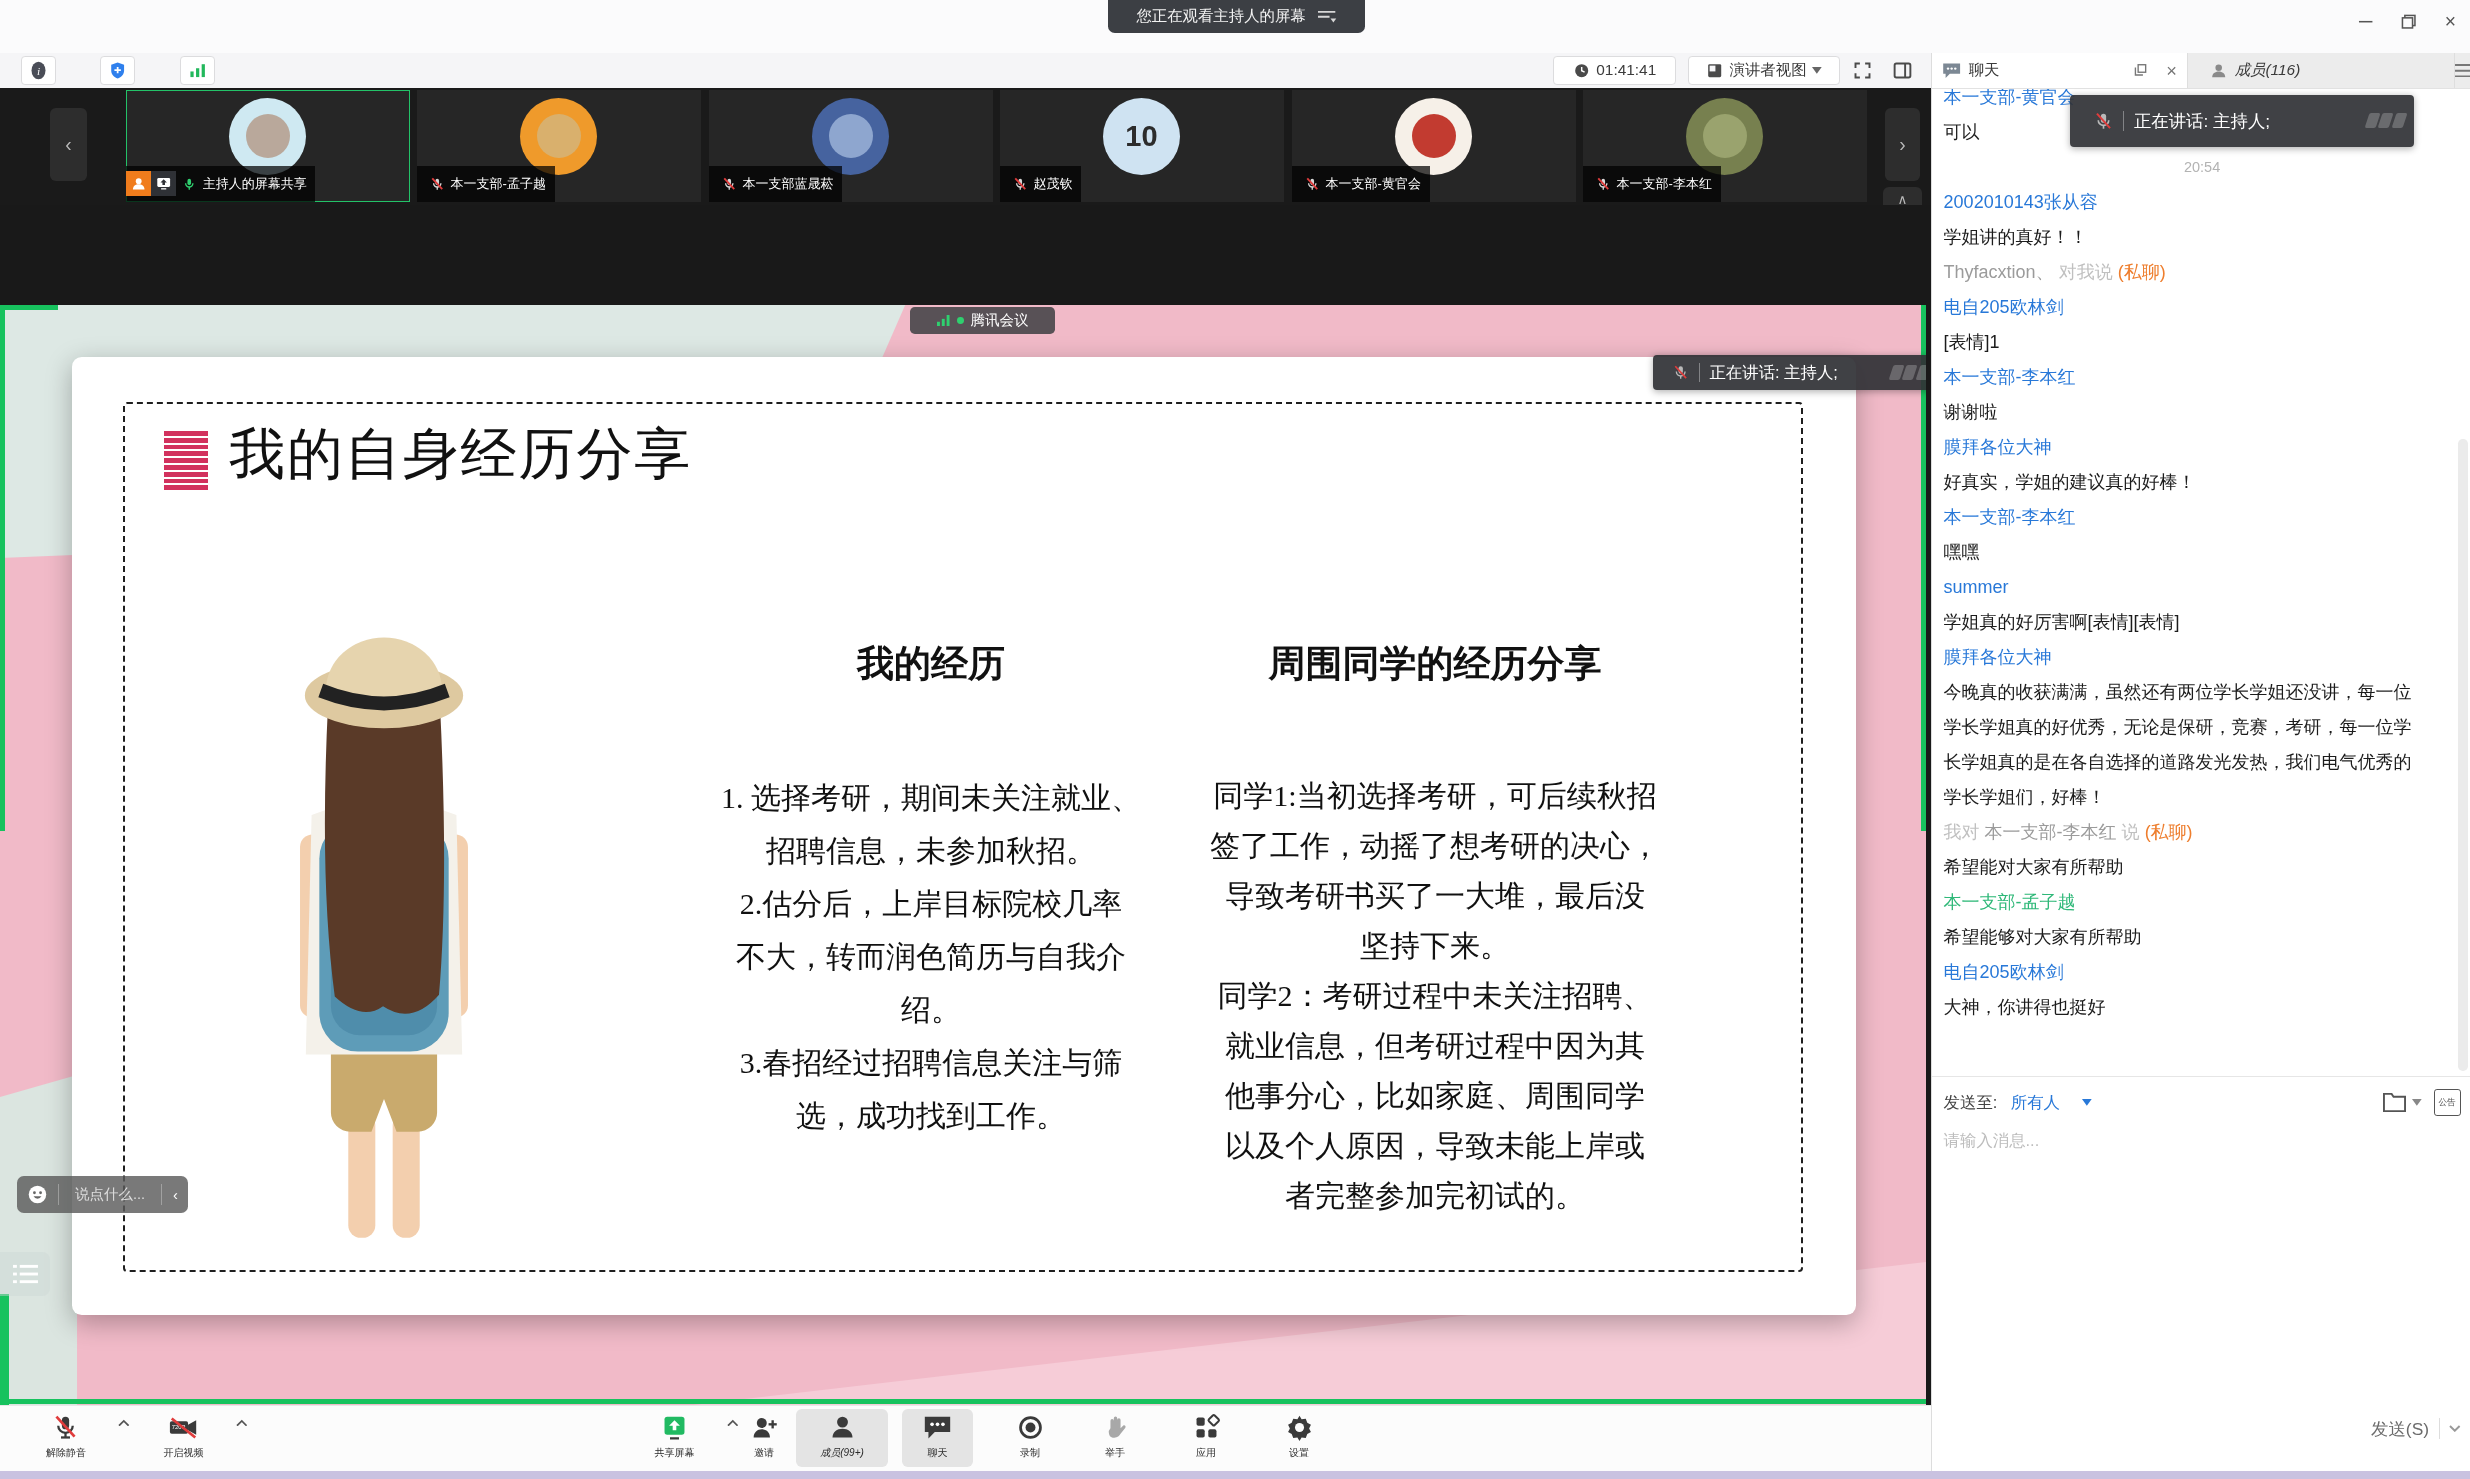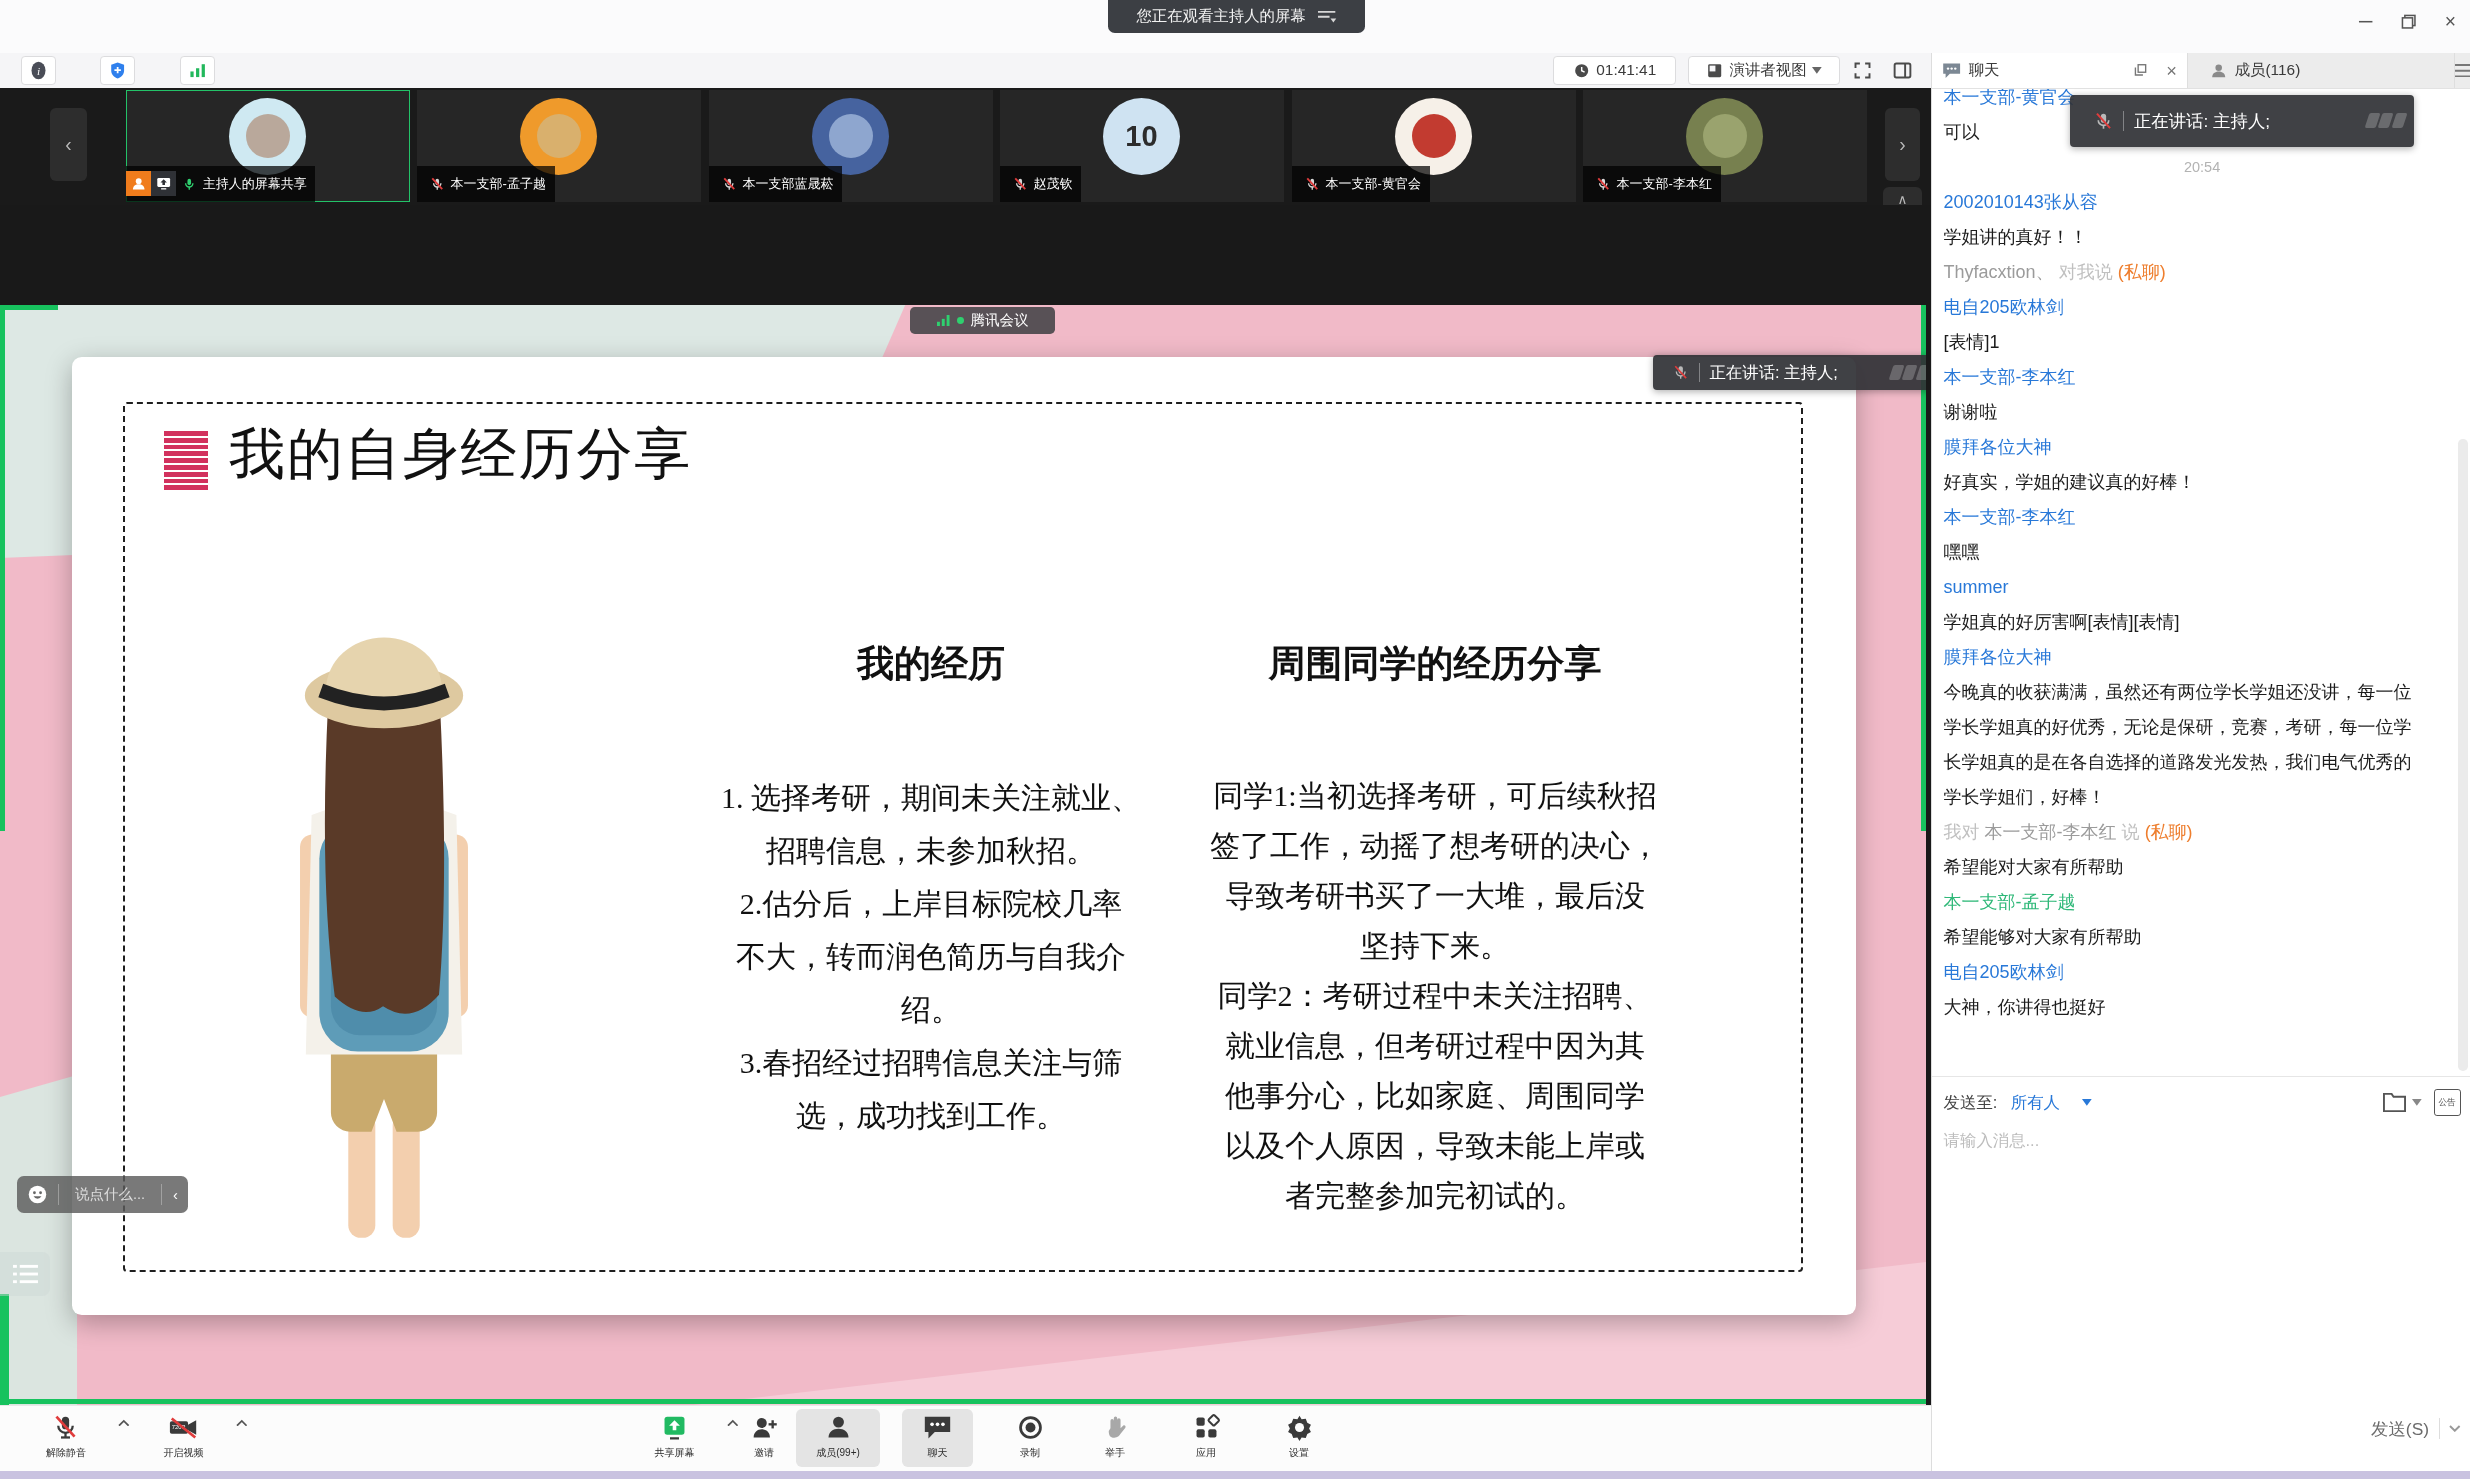--- a/index.html
+++ b/index.html
@@ -72,21 +72,21 @@
            justify-content:flex-start;border-radius:5.8px;}
   .bb-item.active{background:#e4e4e4;}
   .bb-icon{height:33px;display:flex;align-items:center;justify-content:center;margin-top:1.9px;}
   .bb-label{font-size:10px;color:#2b2b2b;margin-top:1.9px;white-space:nowrap;}
   .bb-caret{position:absolute;top:9.7px;right:-15.4px;}
   
   #chat{left:1931px;top:53px;width:540px;height:1418px;background:#fff;border-left:1px solid #ddd;}
   #chat-tabs{left:0;top:0;width:540px;height:35px;border-bottom:1px solid #e2e2e2;display:flex;z-index:6;background:#fff;}
   .tab{display:flex;align-items:center;font-size:15.4px;color:#3a3a3a;}
   #tab-chat{width:253px;background:#fff;padding-left:9.7px;gap:7.7px;}
-  #tab-members{width:252px;background:#ececec;border-left:1px solid #dedede;padding-left:22px;gap:7.7px;}
+  #tab-members{width:252px;background:#ececec;border-left:1px solid #dedede;padding-left:22px;gap:7.7px;font-style:italic;}
   #tab-menu{flex:1;background:#ececec;border-left:1px solid #dedede;display:flex;align-items:center;justify-content:center;}
   #messages{left:0;top:27px;width:540px;height:1050px;overflow:hidden;}
   .chat-line{padding-left:11.6px;width:475px;font-size:18px;line-height:35px;color:#1c1c1c;word-break:break-all;}
   .chat-line.name{color:#2878d8;}
   .chat-line.name-green{color:#2eb878;}
   .chat-line.time{color:#b3b3b3;font-size:14.5px;text-align:center;width:517px;}
   .seg-gray{color:#9b9b9b;}
   .seg-lightgray{color:#c0c0c0;}
   .seg-orange{color:#ee7e2e;}
   #chat-speak{left:138px;top:42px;width:335px;height:52px;z-index:7;font-size:17.4px;}
@@ -480,21 +480,21 @@
           <div class="bb-icon">
             <svg width="29" height="29" viewBox="0 0 32 32">
               <circle cx="13" cy="11" r="5.5" fill="#3a3a3a"></circle>
               <path d="M4 27c0-5.5 4-9 9-9s9 3.5 9 9z" fill="#3a3a3a"></path>
               <line x1="25" y1="8" x2="25" y2="17" stroke="#3a3a3a" stroke-width="2.6"></line>
               <line x1="20.5" y1="12.5" x2="29.5" y2="12.5" stroke="#3a3a3a" stroke-width="2.6"></line>
             </svg>
           </div>
           <div class="bb-label">邀请</div>
         </div>
-        <div class="bb-item active" style="left: 796px; width: 84px;">
+        <div class="bb-item active" style="left: 796px; width: 92px; font-style: italic;">
           <div class="bb-icon">
             <svg width="29" height="29" viewBox="0 0 32 32">
               <circle cx="16" cy="10" r="6" fill="#3a3a3a"></circle>
               <path d="M5 27c0-6 5-9.5 11-9.5S27 21 27 27z" fill="#3a3a3a"></path>
             </svg>
           </div>
           <div class="bb-label">成员(99+)</div>
         </div>
         <div class="bb-item active" style="left: 902px; width: 71px;">
           <div class="bb-icon">

